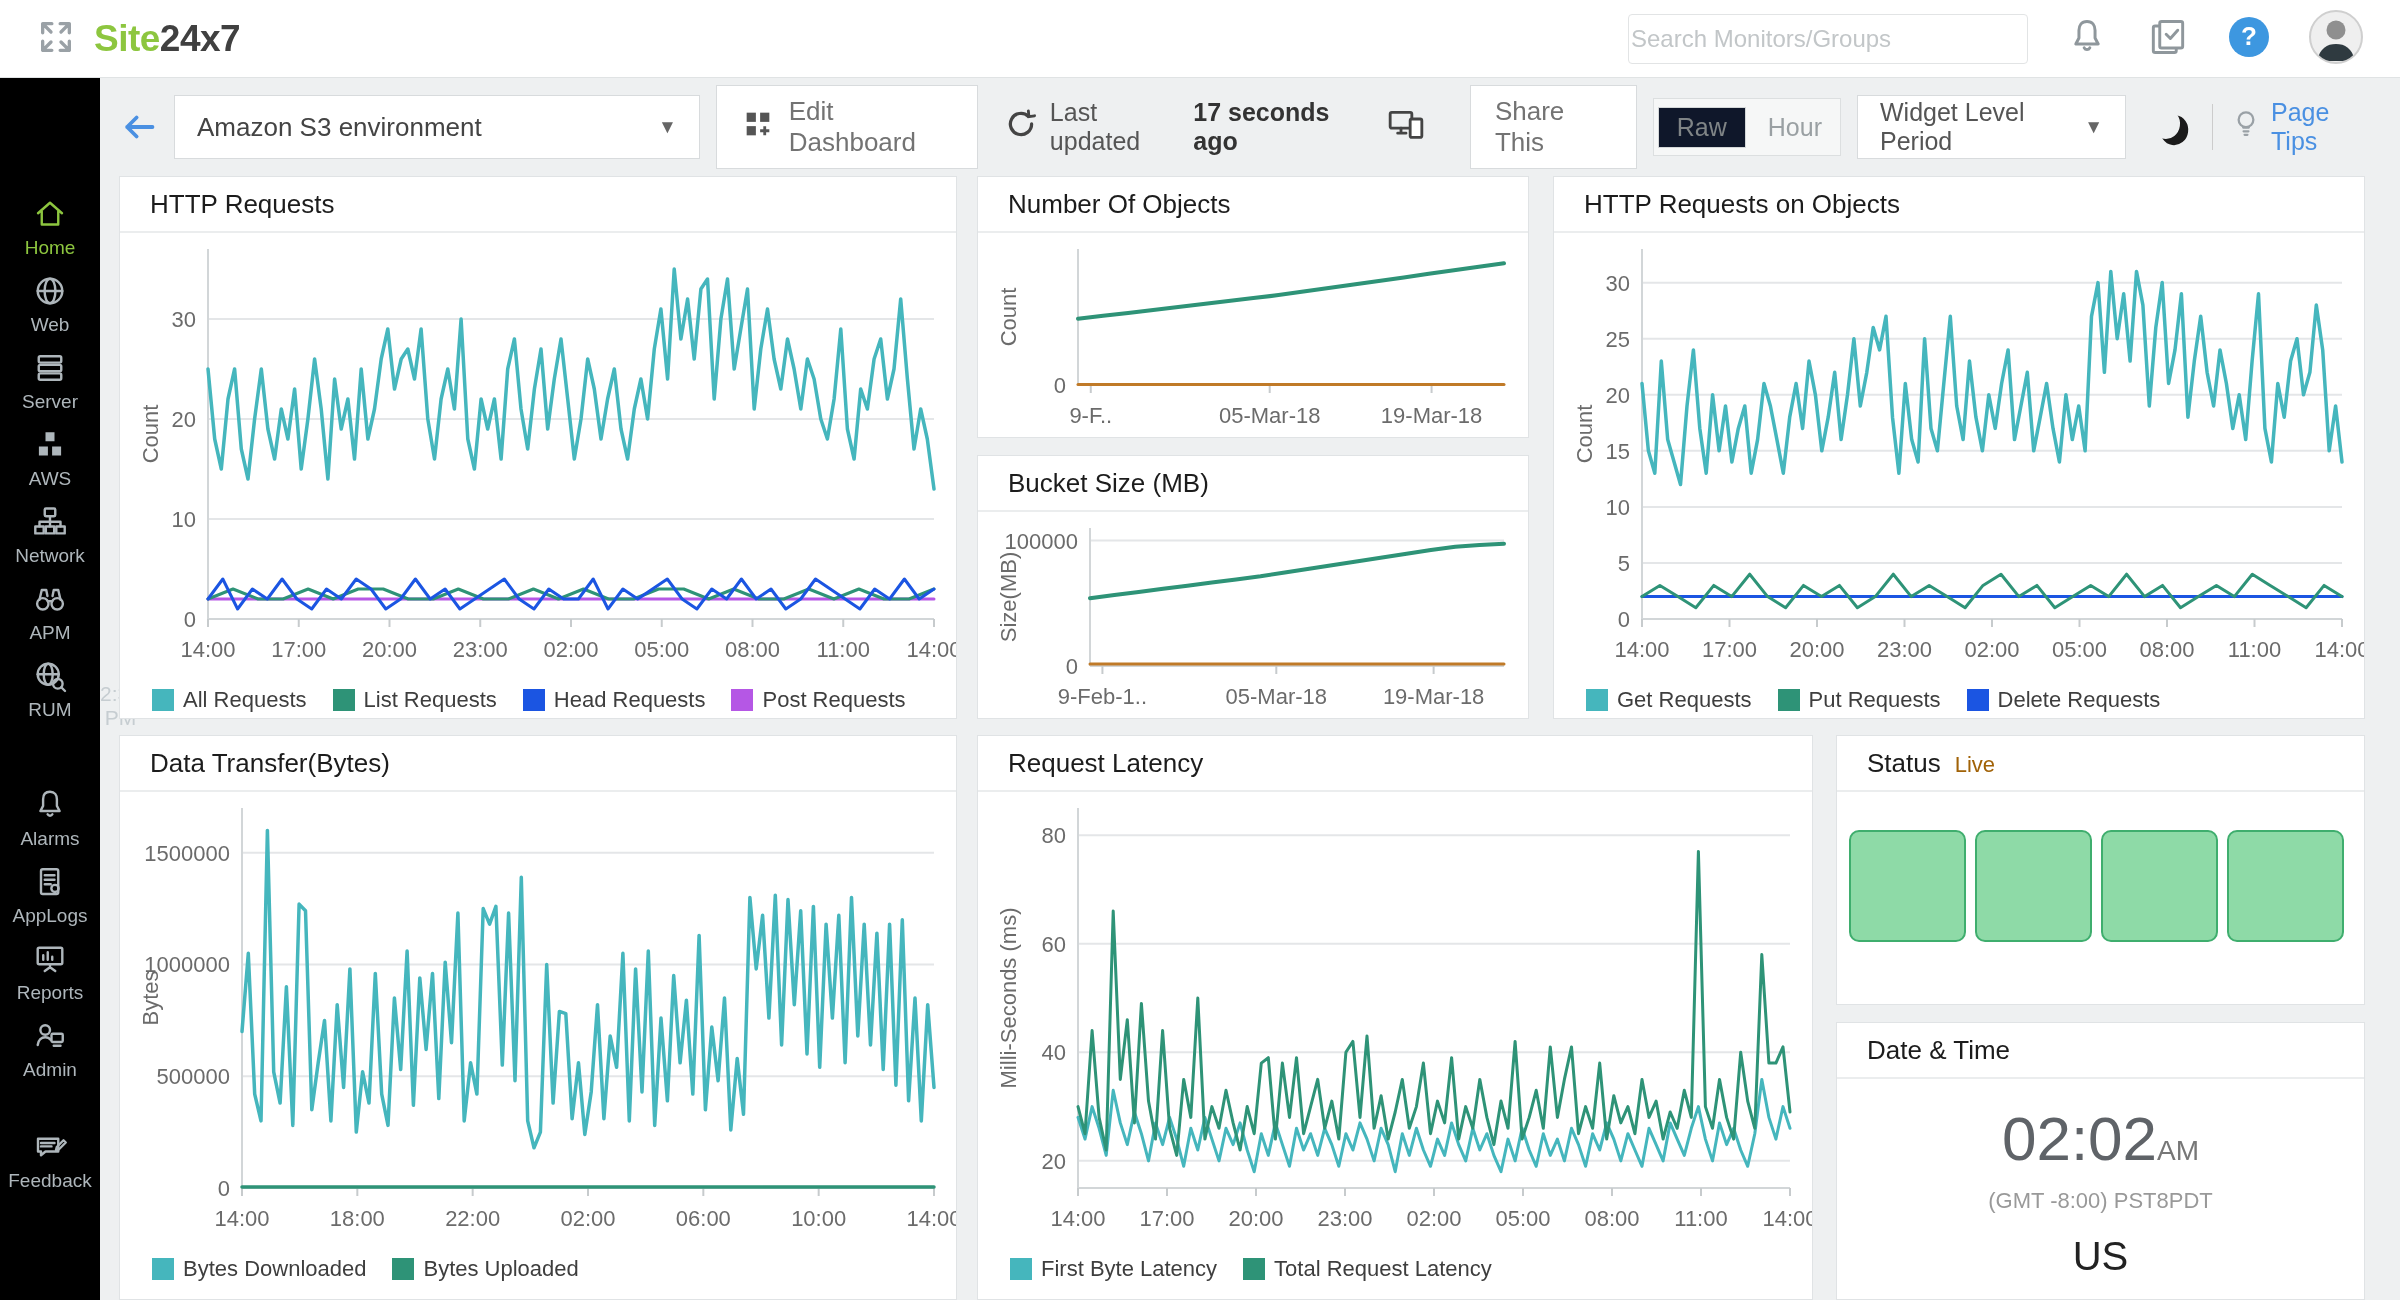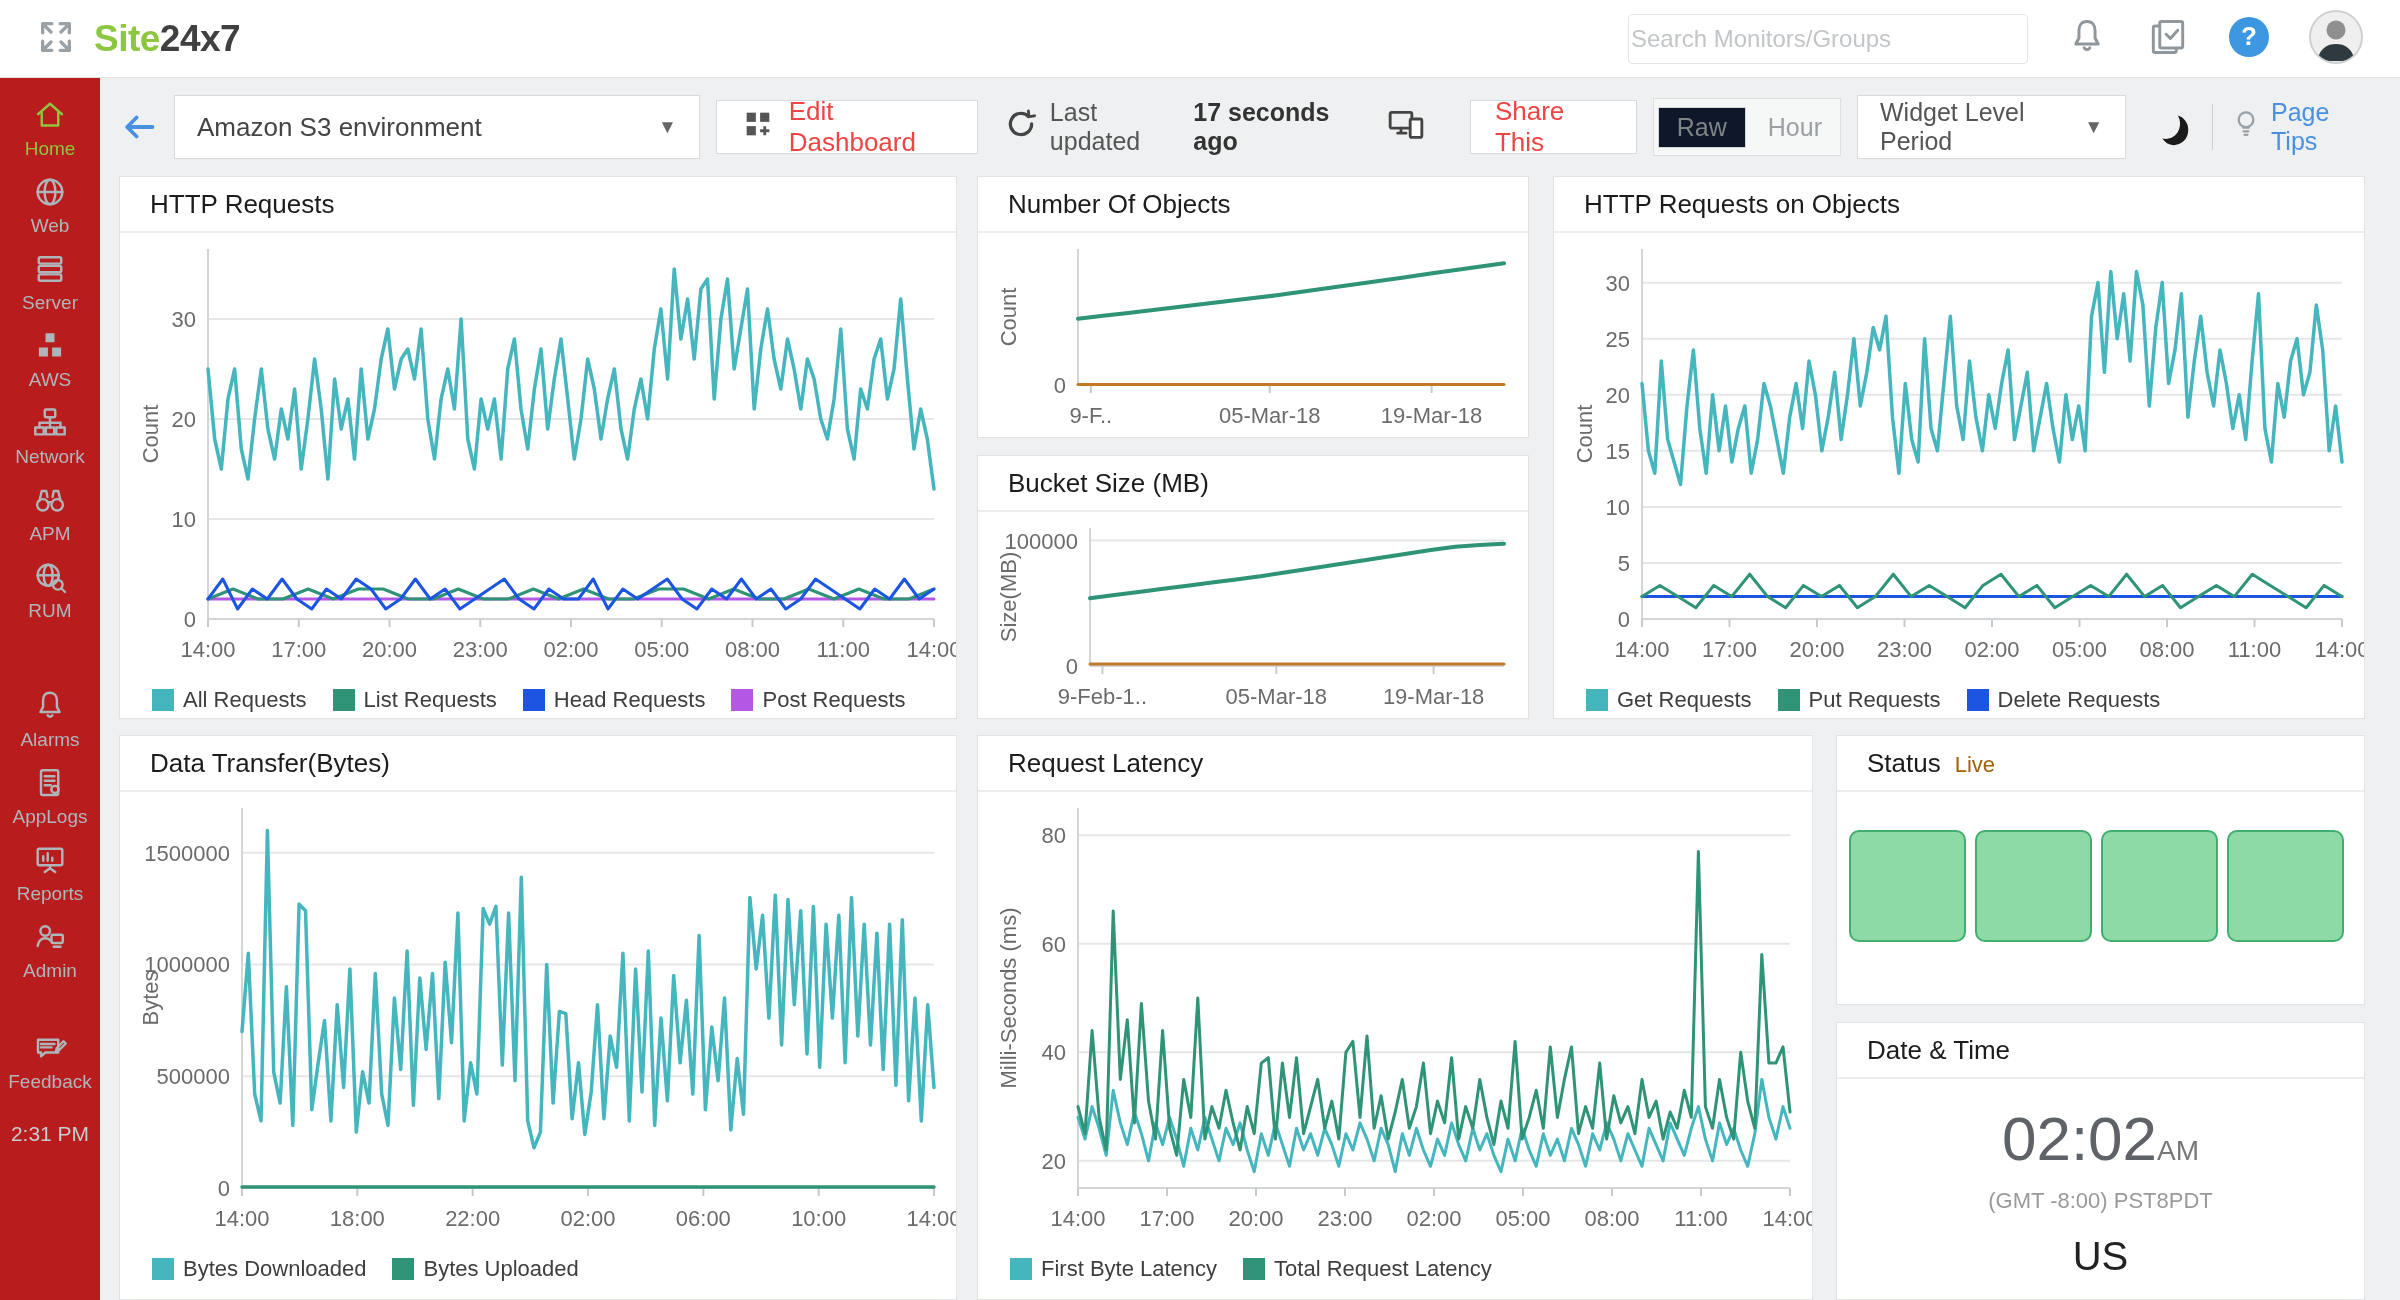--- a/index.html
+++ b/index.html
@@ -14,37 +14,37 @@
   .logo{font-size:37px;font-weight:bold;letter-spacing:-.5px;}
   .logo .site{color:#8dc63f;}
   .logo .x47{color:#404040;}
   .topbar-right{margin-left:auto;display:flex;align-items:center;gap:38px;}
   .search-box{width:400px;height:50px;border:1px solid #e2e4e5;border-radius:4px;
           font-size:24px;color:#444;padding:0 2px;box-sizing:border-box;outline:none;
           font-family:"Liberation Sans",sans-serif;}
   .search-box::placeholder{color:#c2c6c8;}
 
   
-  .sidebar{position:absolute;left:0;top:78px;width:100px;height:1222px;background:#b91c1c;
-           display:flex;flex-direction:column;align-items:center;padding-top:14px;box-sizing:border-box;}
+  .sidebar{position:absolute;left:0;top:78px;width:100px;height:1222px;background:#000000;
+           display:flex;flex-direction:row;align-items:center;padding-top:14px;box-sizing:border-box;}
   .sb-item{width:100px;height:77px;text-align:center;color:#aeb6bb;cursor:pointer;box-sizing:border-box;padding-top:5px;}
   .sb-item .sb-lb{font-size:19px;margin-top:1px;}
   .sb-item.active{color:#8dc63f;}
   .sb-time{margin-top:20px;color:#c6cdd1;font-size:21px;text-align:center;}
 
   
   .dash-header{position:absolute;left:120px;top:92px;width:2252px;height:70px;
                display:flex;align-items:center;gap:16px;}
   .back-ic{display:flex;align-items:center;cursor:pointer;}
   .select{background:#fff;border:1px solid #d8dbdd;height:64px;display:flex;align-items:center;
           padding:0 22px;font-size:26px;color:#444;box-sizing:border-box;cursor:pointer;}
   .dash-select{width:560px;justify-content:space-between;}
   .caret{color:#666;font-size:19px;margin-left:14px;}
-  .btn{background:#fff;border:1px solid #d8dbdd;height:54px;display:flex;align-items:center;gap:14px;
-       padding:0 24px;font-size:26px;color:#ef4444;box-sizing:border-box;cursor:pointer;}
+  .btn{background:#fff;border:1px solid #d8dbdd;height:84px;display:flex;align-items:center;gap:14px;
+       padding:0 24px;font-size:26px;color:#737373;box-sizing:border-box;cursor:pointer;}
   .upd-group{display:flex;align-items:center;gap:12px;margin-left:10px;font-size:25px;color:#555;}
   .upd-strong{font-weight:bold;color:#333;}
   .rawhour{display:flex;align-items:center;border:1px solid #dcdfe0;background:#f6f7f7;height:58px;box-sizing:border-box;}
   .seg-raw{background:#0f172a;border:1px solid #d4d7d8;margin:4px;padding:5px 18px;font-size:25px;color:#7f8486;cursor:pointer;}
   .seg-hour{padding:5px 18px;font-size:25px;color:#9aa0a3;cursor:pointer;}
   .wlp{width:285px;justify-content:space-between;font-size:25px;color:#555;}
   .moon{width:30px;height:30px;border-radius:50%;box-shadow:9px 5px 0 0 #1b1b1b;margin:0 16px 6px 10px;transform:rotate(8deg);cursor:pointer;}
   .vdiv{width:1px;height:46px;background:#ccc;}
   .pagetips{display:flex;align-items:center;gap:8px;color:#4a90e2;font-size:25px;cursor:pointer;}
 

